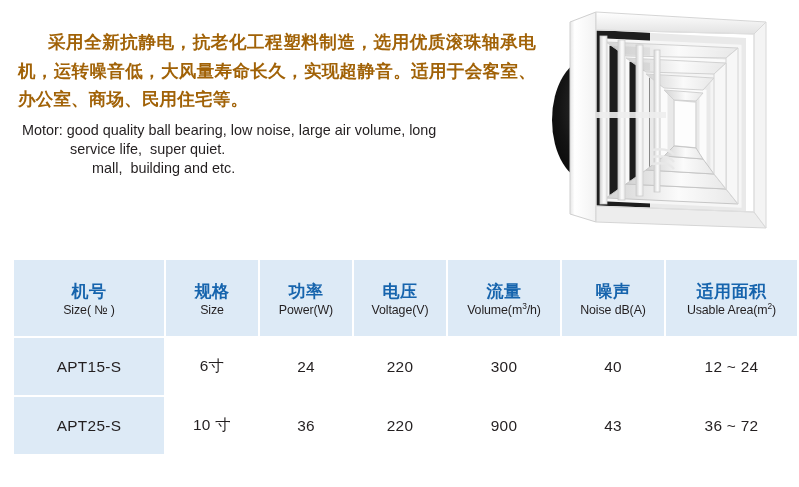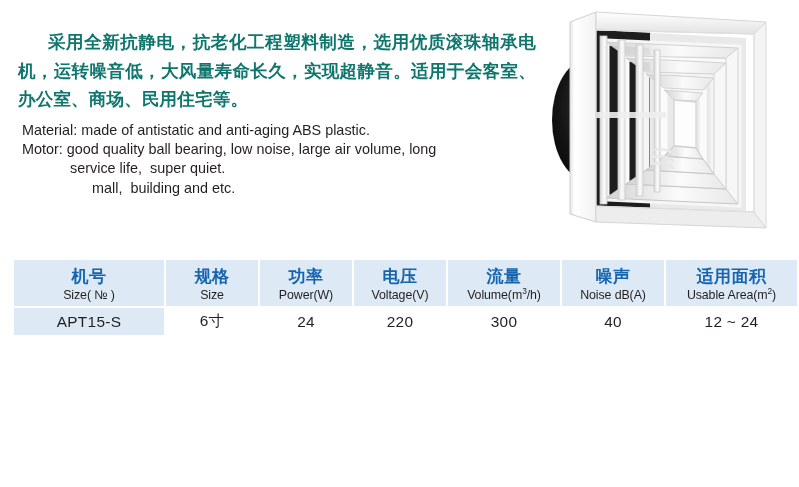--- a/index.html
+++ b/index.html
@@ -21,21 +21,21 @@
     position: absolute;
     left: 0;
     top: 28px;
     width: 548px;
   }
   #desc-cn {
     font-size: 17.5px;
     font-weight: bold;
     line-height: 28.5px;
     letter-spacing: 0.2px;
-    color: #0f766e;
+    color: #a16207;
     padding: 0 12px 0 18px;
     text-align: justify;
     text-indent: 30px;
   }
   #desc-en {
     margin-top: 7px;
     font-size: 14.4px;
     line-height: 19.4px;
     color: #231f20;
     padding: 0 8px 0 22px;
@@ -58,21 +58,21 @@
   #spec-table {
     position: absolute;
     left: 12px;
     top: 258px;
     width: 775px;
     border-collapse: separate;
     border-spacing: 2px 2px;
     table-layout: fixed;
   }
   #spec-table td, #spec-table th {
-    padding: 0;
+    padding: 15px;
     text-align: center;
     vertical-align: middle;
     font-weight: normal;
   }
   .tint { background: #ddeaf6; }
   .plain { background: #ffffff; margin-top: 32px; }
 
   thead th { height: 46px; background: #ddeaf6; }
   .th-cn {
     display: block;
@@ -107,21 +107,20 @@
   col.c4 { width: 112px; }
   col.c5 { width: 102px; }
   col.c6 { width: 131px; }
 </style>
 </head>
 <body>
 
 <div id="desc-block">
   <div id="desc-cn">采用全新抗静电，抗老化工程塑料制造，选用优质滚珠轴承电机，运转噪音低，大风量寿命长久，实现超静音。适用于会客室、办公室、商场、民用住宅等。</div>
   <div id="desc-en">
-    <div class="en-line">Material: made of antistatic and anti-aging ABS plastic.</div>
     <div class="en-line">Motor: good quality ball bearing, low noise, large air volume, long</div>
     <div class="en-line indent-1">service life,  super quiet.</div>
     <div class="en-line indent-2">mall,  building and etc.</div>
   </div>
 </div>
 
 <div id="product-photo">
   <svg id="fan-svg" width="251" height="240" viewBox="0 0 251 240">
     <defs>
       <linearGradient id="bezelG" x1="0" y1="0" x2="1" y2="0">
@@ -261,14 +260,23 @@
   <tbody>
     <tr>
       <td class="tint">APT15-S</td>
       <td class="plain">6寸</td>
       <td class="plain">24</td>
       <td class="plain">220</td>
       <td class="plain">300</td>
       <td class="plain">40</td>
       <td class="plain">12 ~ 24</td>
     </tr>
+    <tr>
+      <td class="tint">APT25-S</td>
+      <td class="plain">10 寸</td>
+      <td class="plain">36</td>
+      <td class="plain">220</td>
+      <td class="plain">900</td>
+      <td class="plain">43</td>
+      <td class="plain">36 ~ 72</td>
+    </tr>
   </tbody>
 </table>
 
 </body></html>

